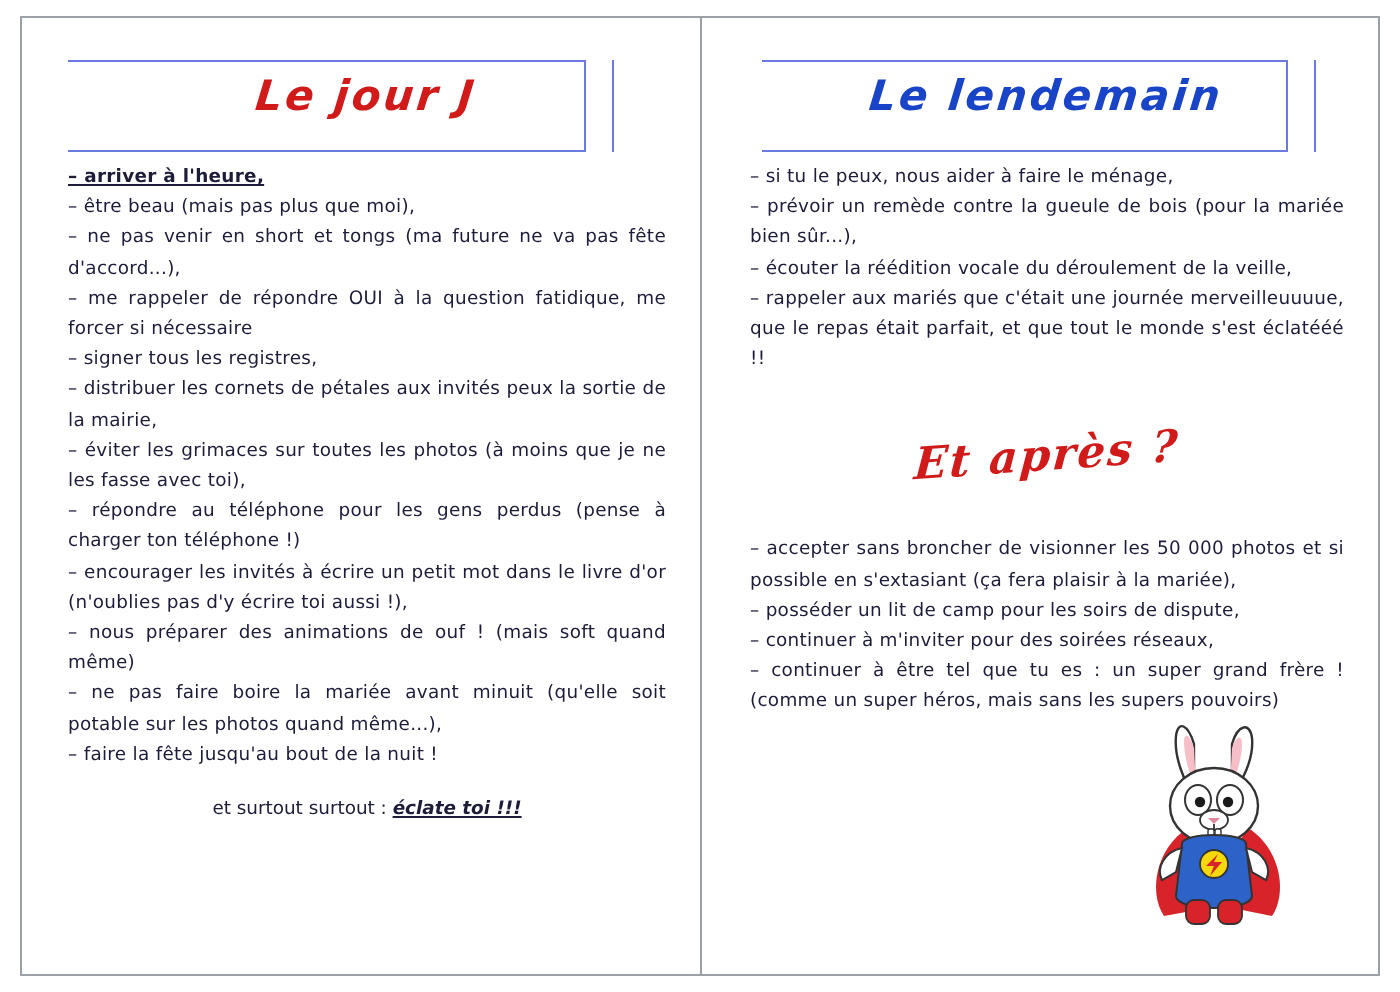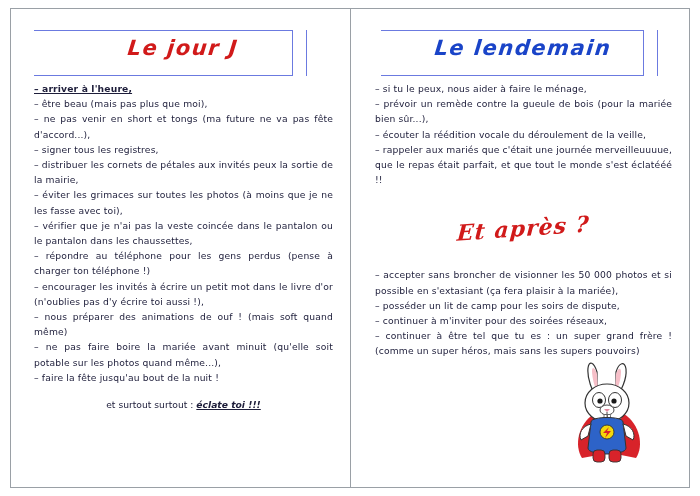--- a/index.html
+++ b/index.html
@@ -163,24 +163,24 @@
         <div class="rule-v lt-v2"></div>
         <div class="title title-left">Le jour J</div>
       </div>
 
       <div class="gap"></div>
 
       <div class="body-text">
         <p class="item"><span class="bold-it">– arriver à l'heure,</span></p>
         <p class="item">– être beau (mais pas plus que moi),</p>
         <p class="item">– ne pas venir en short et tongs (ma future ne va pas fête d'accord...),</p>
+        <p class="item">– me rappeler de répondre OUI à la question fatidique, me forcer si nécessaire</p>
         <p class="item">– signer tous les registres,</p>
         <p class="item">– distribuer les cornets de pétales aux invités peux la sortie de la mairie,</p>
         <p class="item">– éviter les grimaces sur toutes les photos (à moins que je ne les fasse avec toi),</p>
-        <p class="item">– vérifier que je n'ai pas la veste coincée dans le pantalon ou le pantalon dans les chaussettes,</p>
         <p class="item">– répondre au téléphone pour les gens perdus (pense à charger ton téléphone !)</p>
         <p class="item">– encourager les invités à écrire un petit mot dans le livre d'or (n'oublies pas d'y écrire toi aussi !),</p>
         <p class="item">– nous préparer des animations de ouf ! (mais soft quand même)</p>
         <p class="item">– ne pas faire boire la mariée avant minuit (qu'elle soit potable sur les photos quand même...),</p>
         <p class="item">– faire la fête jusqu'au bout de la nuit !</p>
       </div>
 
       <div class="closing">
         <span>et surtout surtout : </span><span class="hl">éclate toi !!!</span>
       </div>

